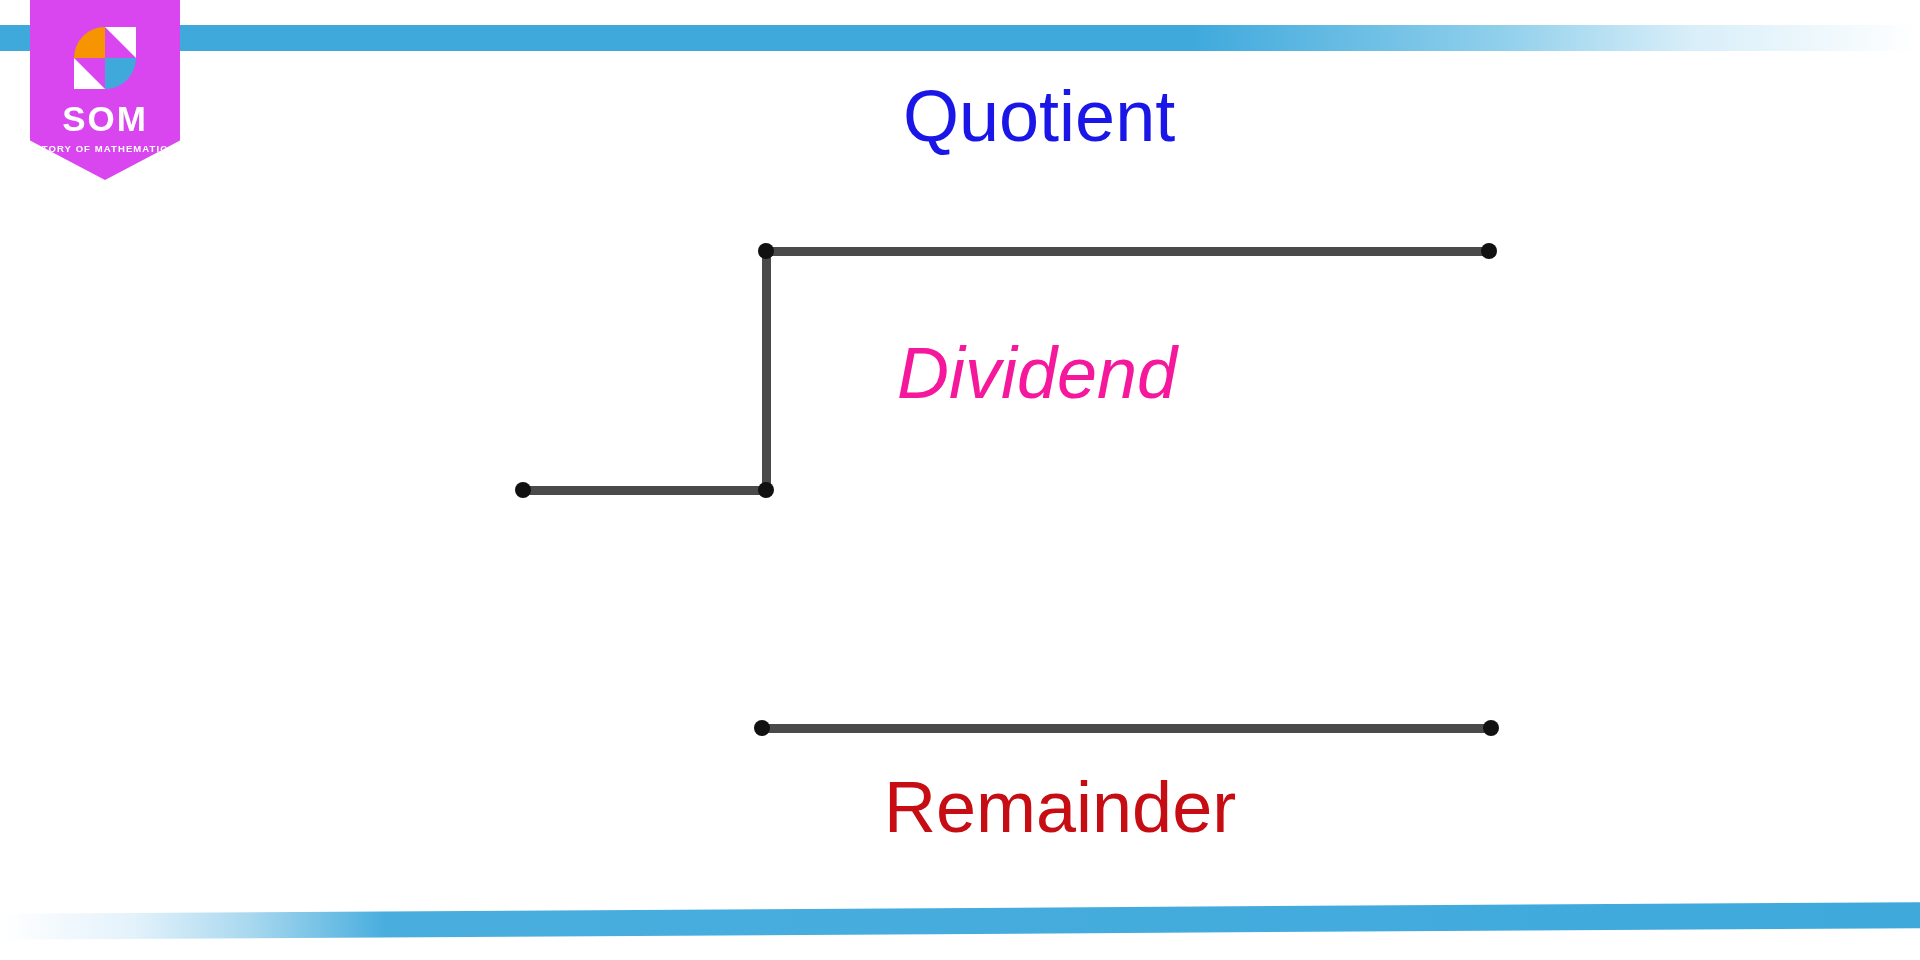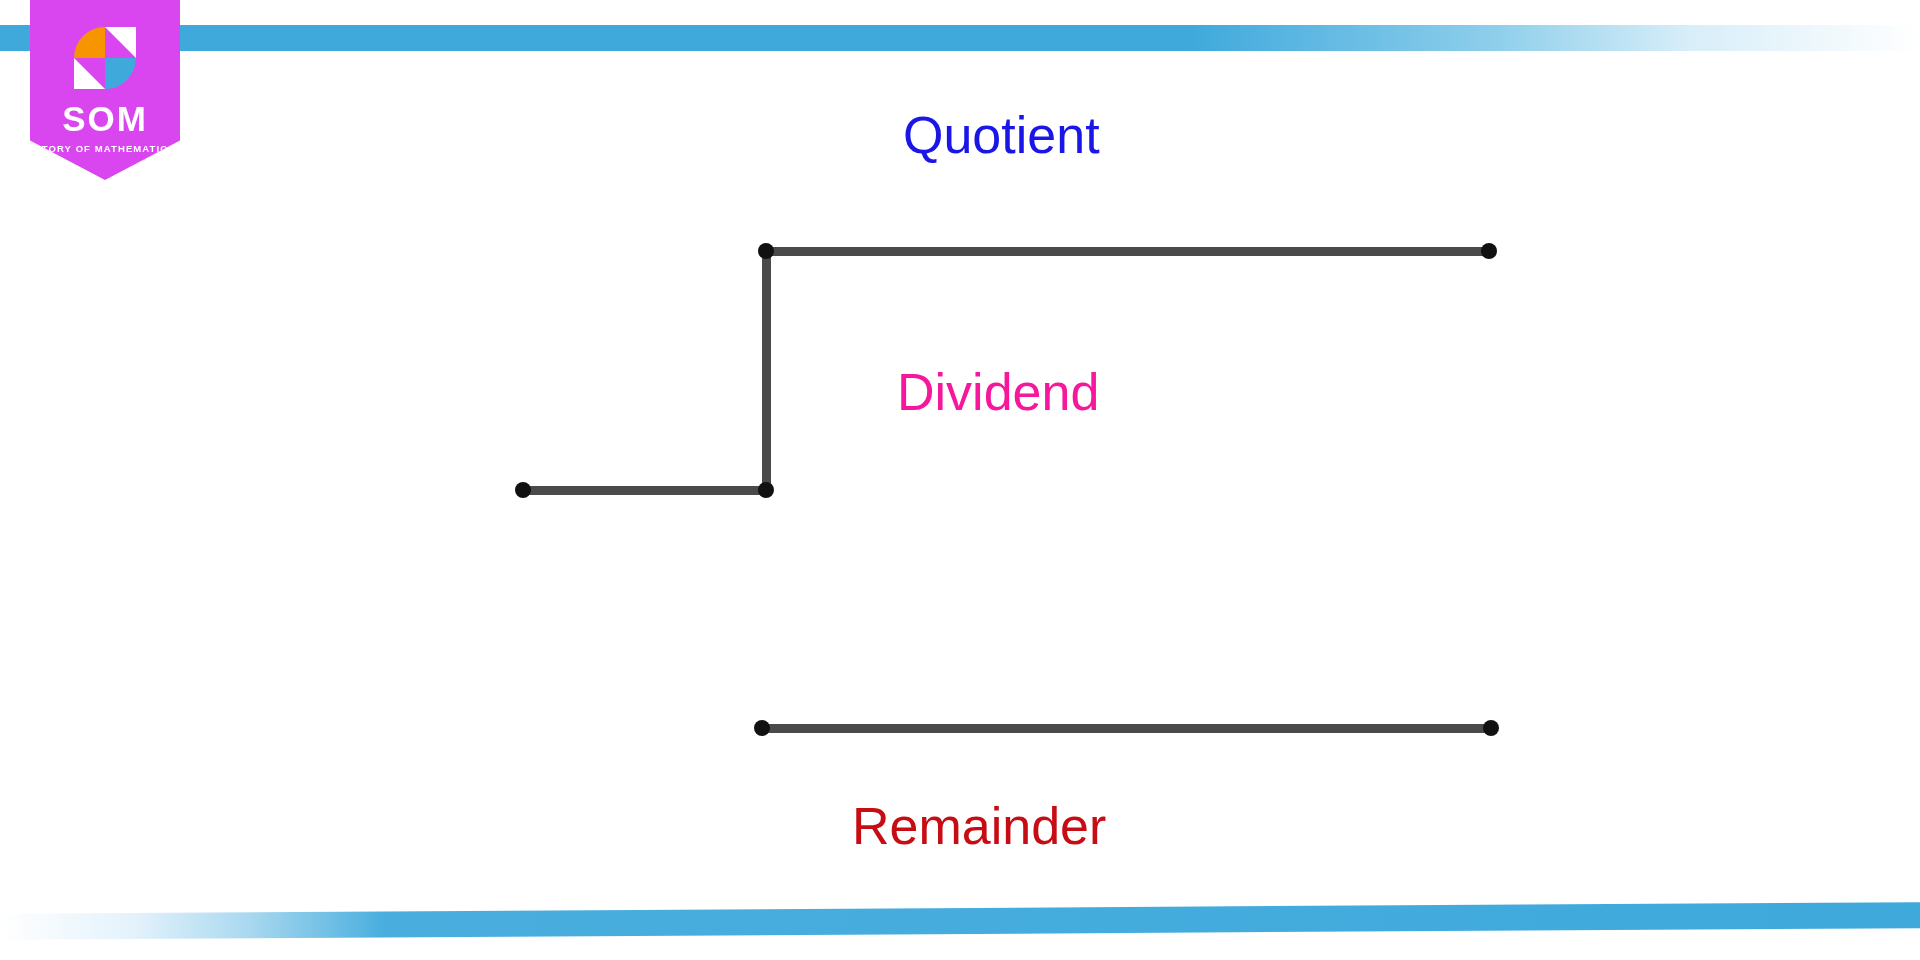--- a/index.html
+++ b/index.html
@@ -81,29 +81,28 @@
     color: #ffffff;
     font-size: 9.5px;
     font-weight: bold;
     letter-spacing: 1.1px;
     line-height: 1;
   }
 
   
   .label {
     position: absolute;
-    font-size: 52px;
+    font-size: 72px;
     line-height: 1;
     white-space: nowrap;
-    margin-top: 29px;
   }
   .label-quotient  { left: 903px; top:  80px; color: #1a16e8; }
   .label-divisor   { left: 422px; top: 337px; color: #fa5a14; }
-  .label-dividend  { left: 897px; top: 337px; color: #f5179c; }
-  .label-remainder { left: 852px; top: 771px; color: #c60d14; text-align: center; }
+  .label-dividend  { left: 897px; top: 337px; color: #f5179c; font-style: italic; }
+  .label-remainder { left: 884px; top: 771px; color: #c60d14; text-align: center; }
 
   .rule {
     position: absolute;
     background: #4a4a4a;
     border-radius: 5px;
   }
   .rule-h { height: 9px; }
   .rule-v { width: 9px; }
 
   .rule-top       { left: 762px; top: 247px; width: 727px; }

